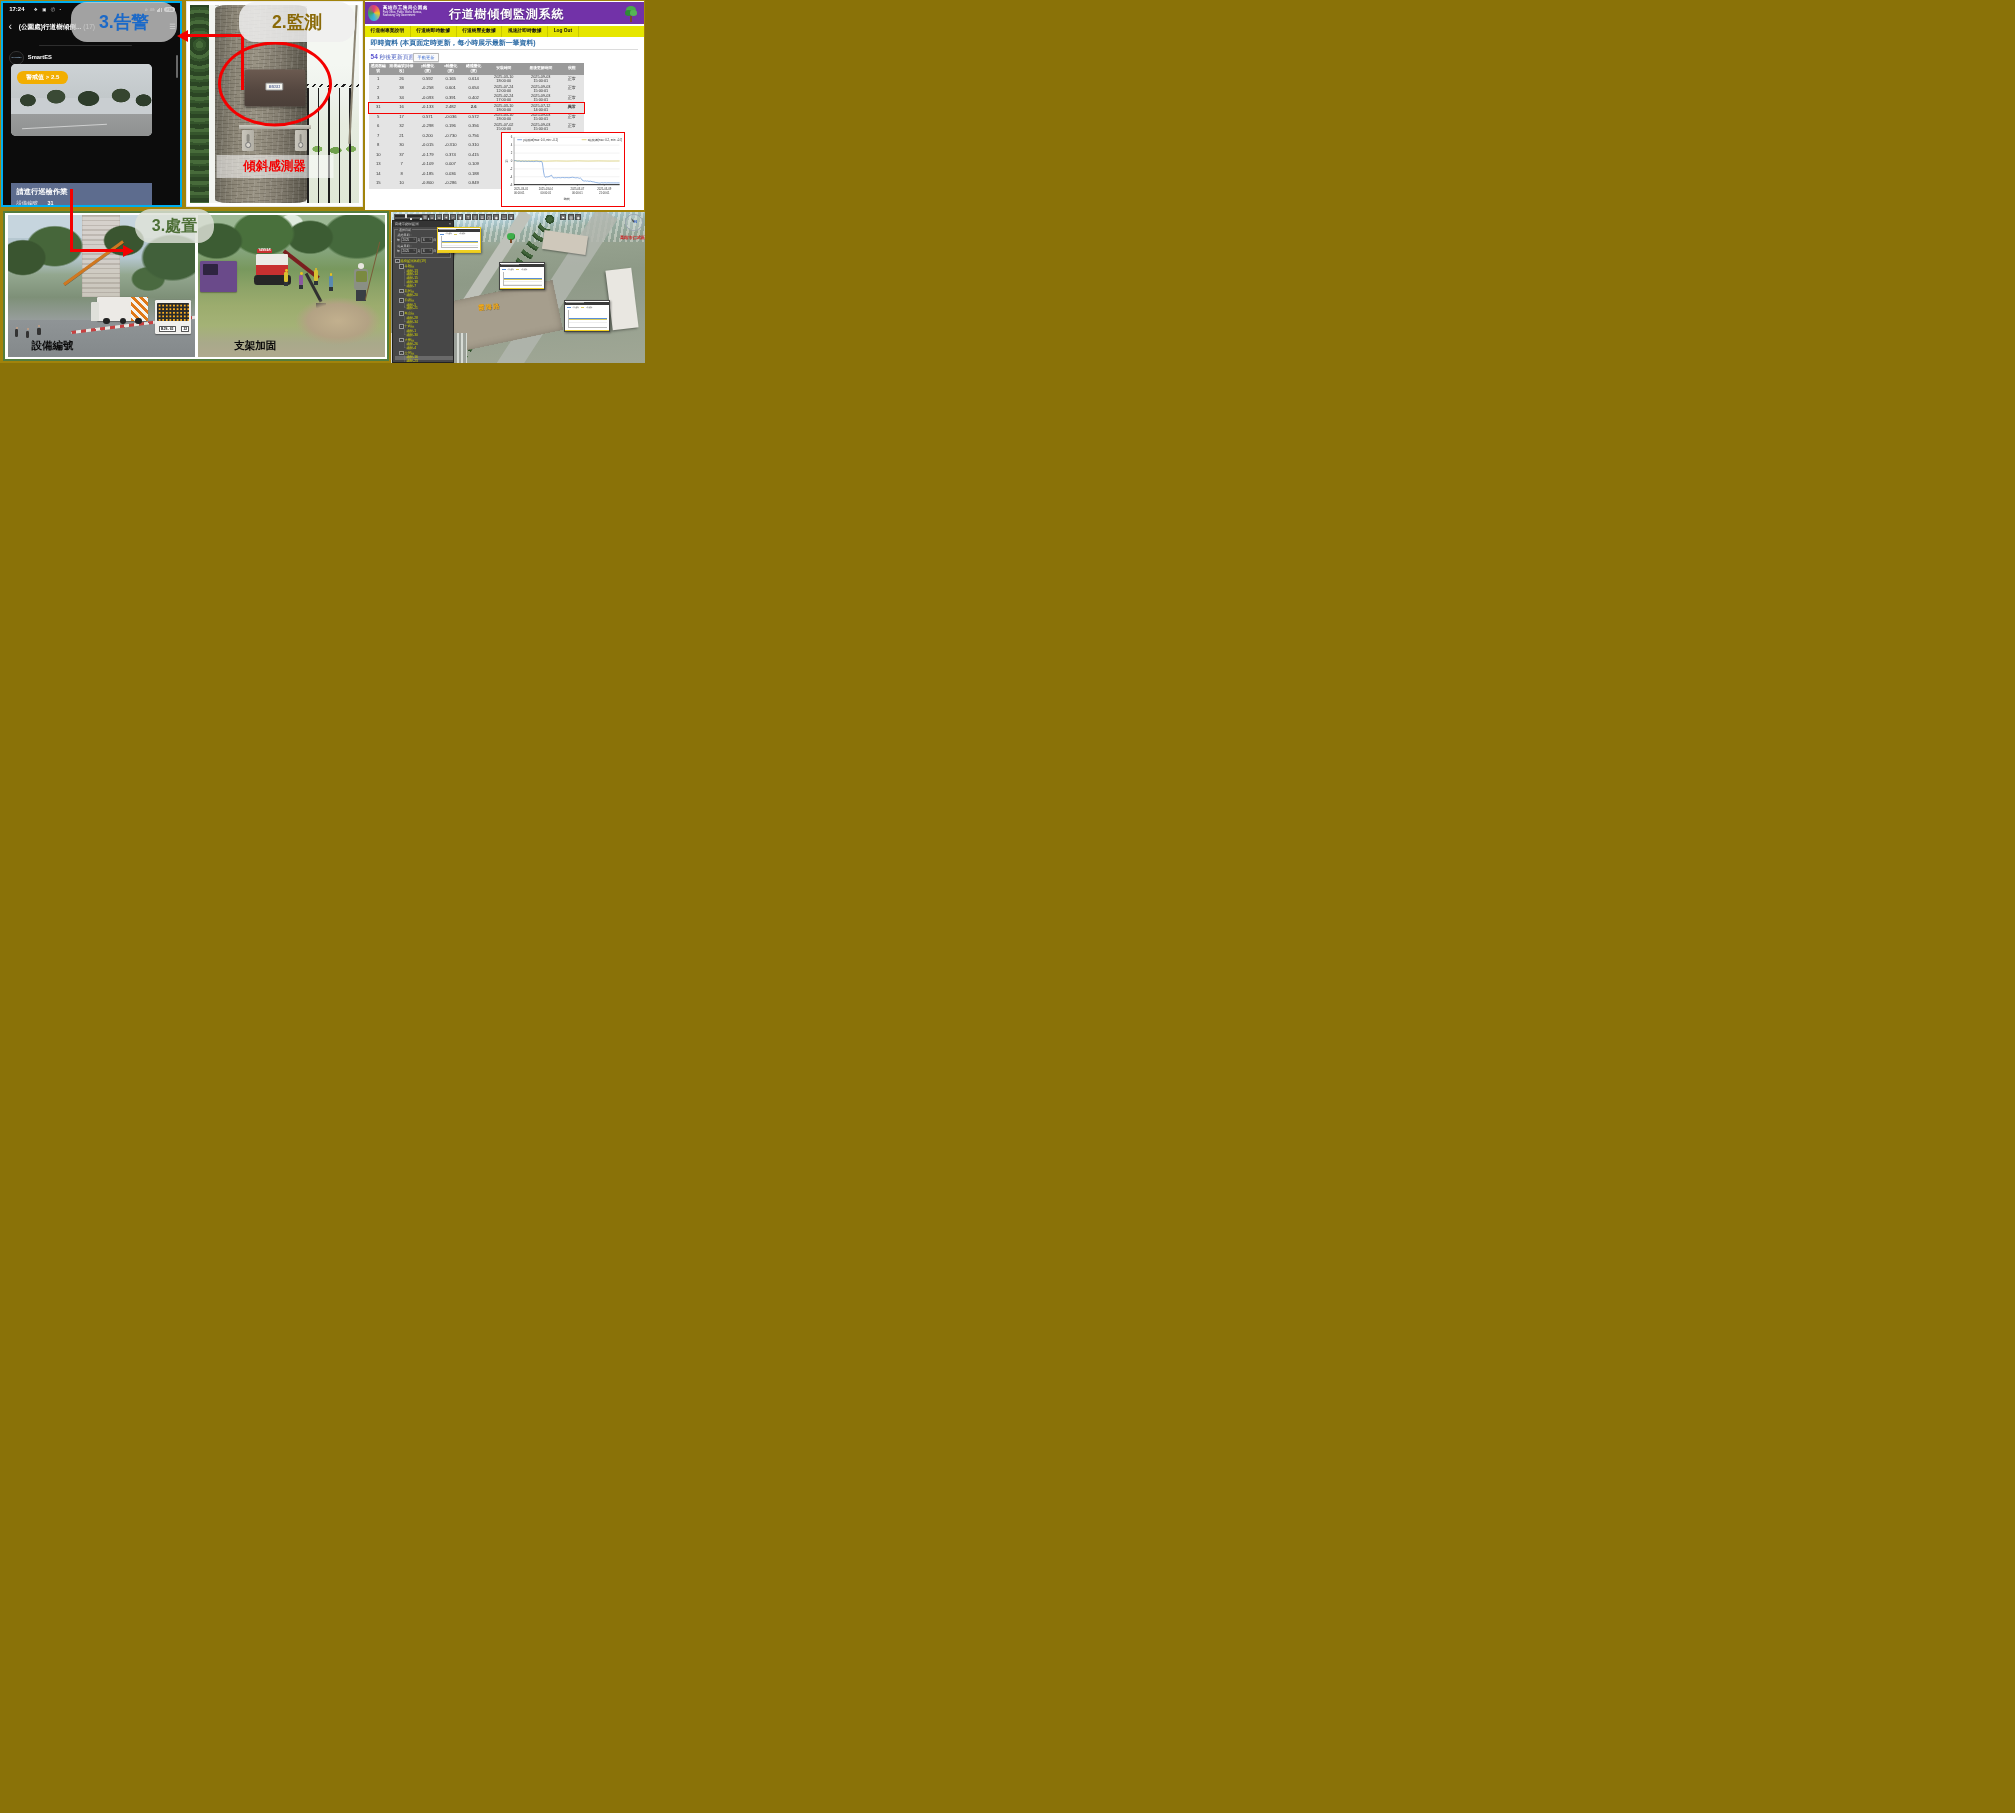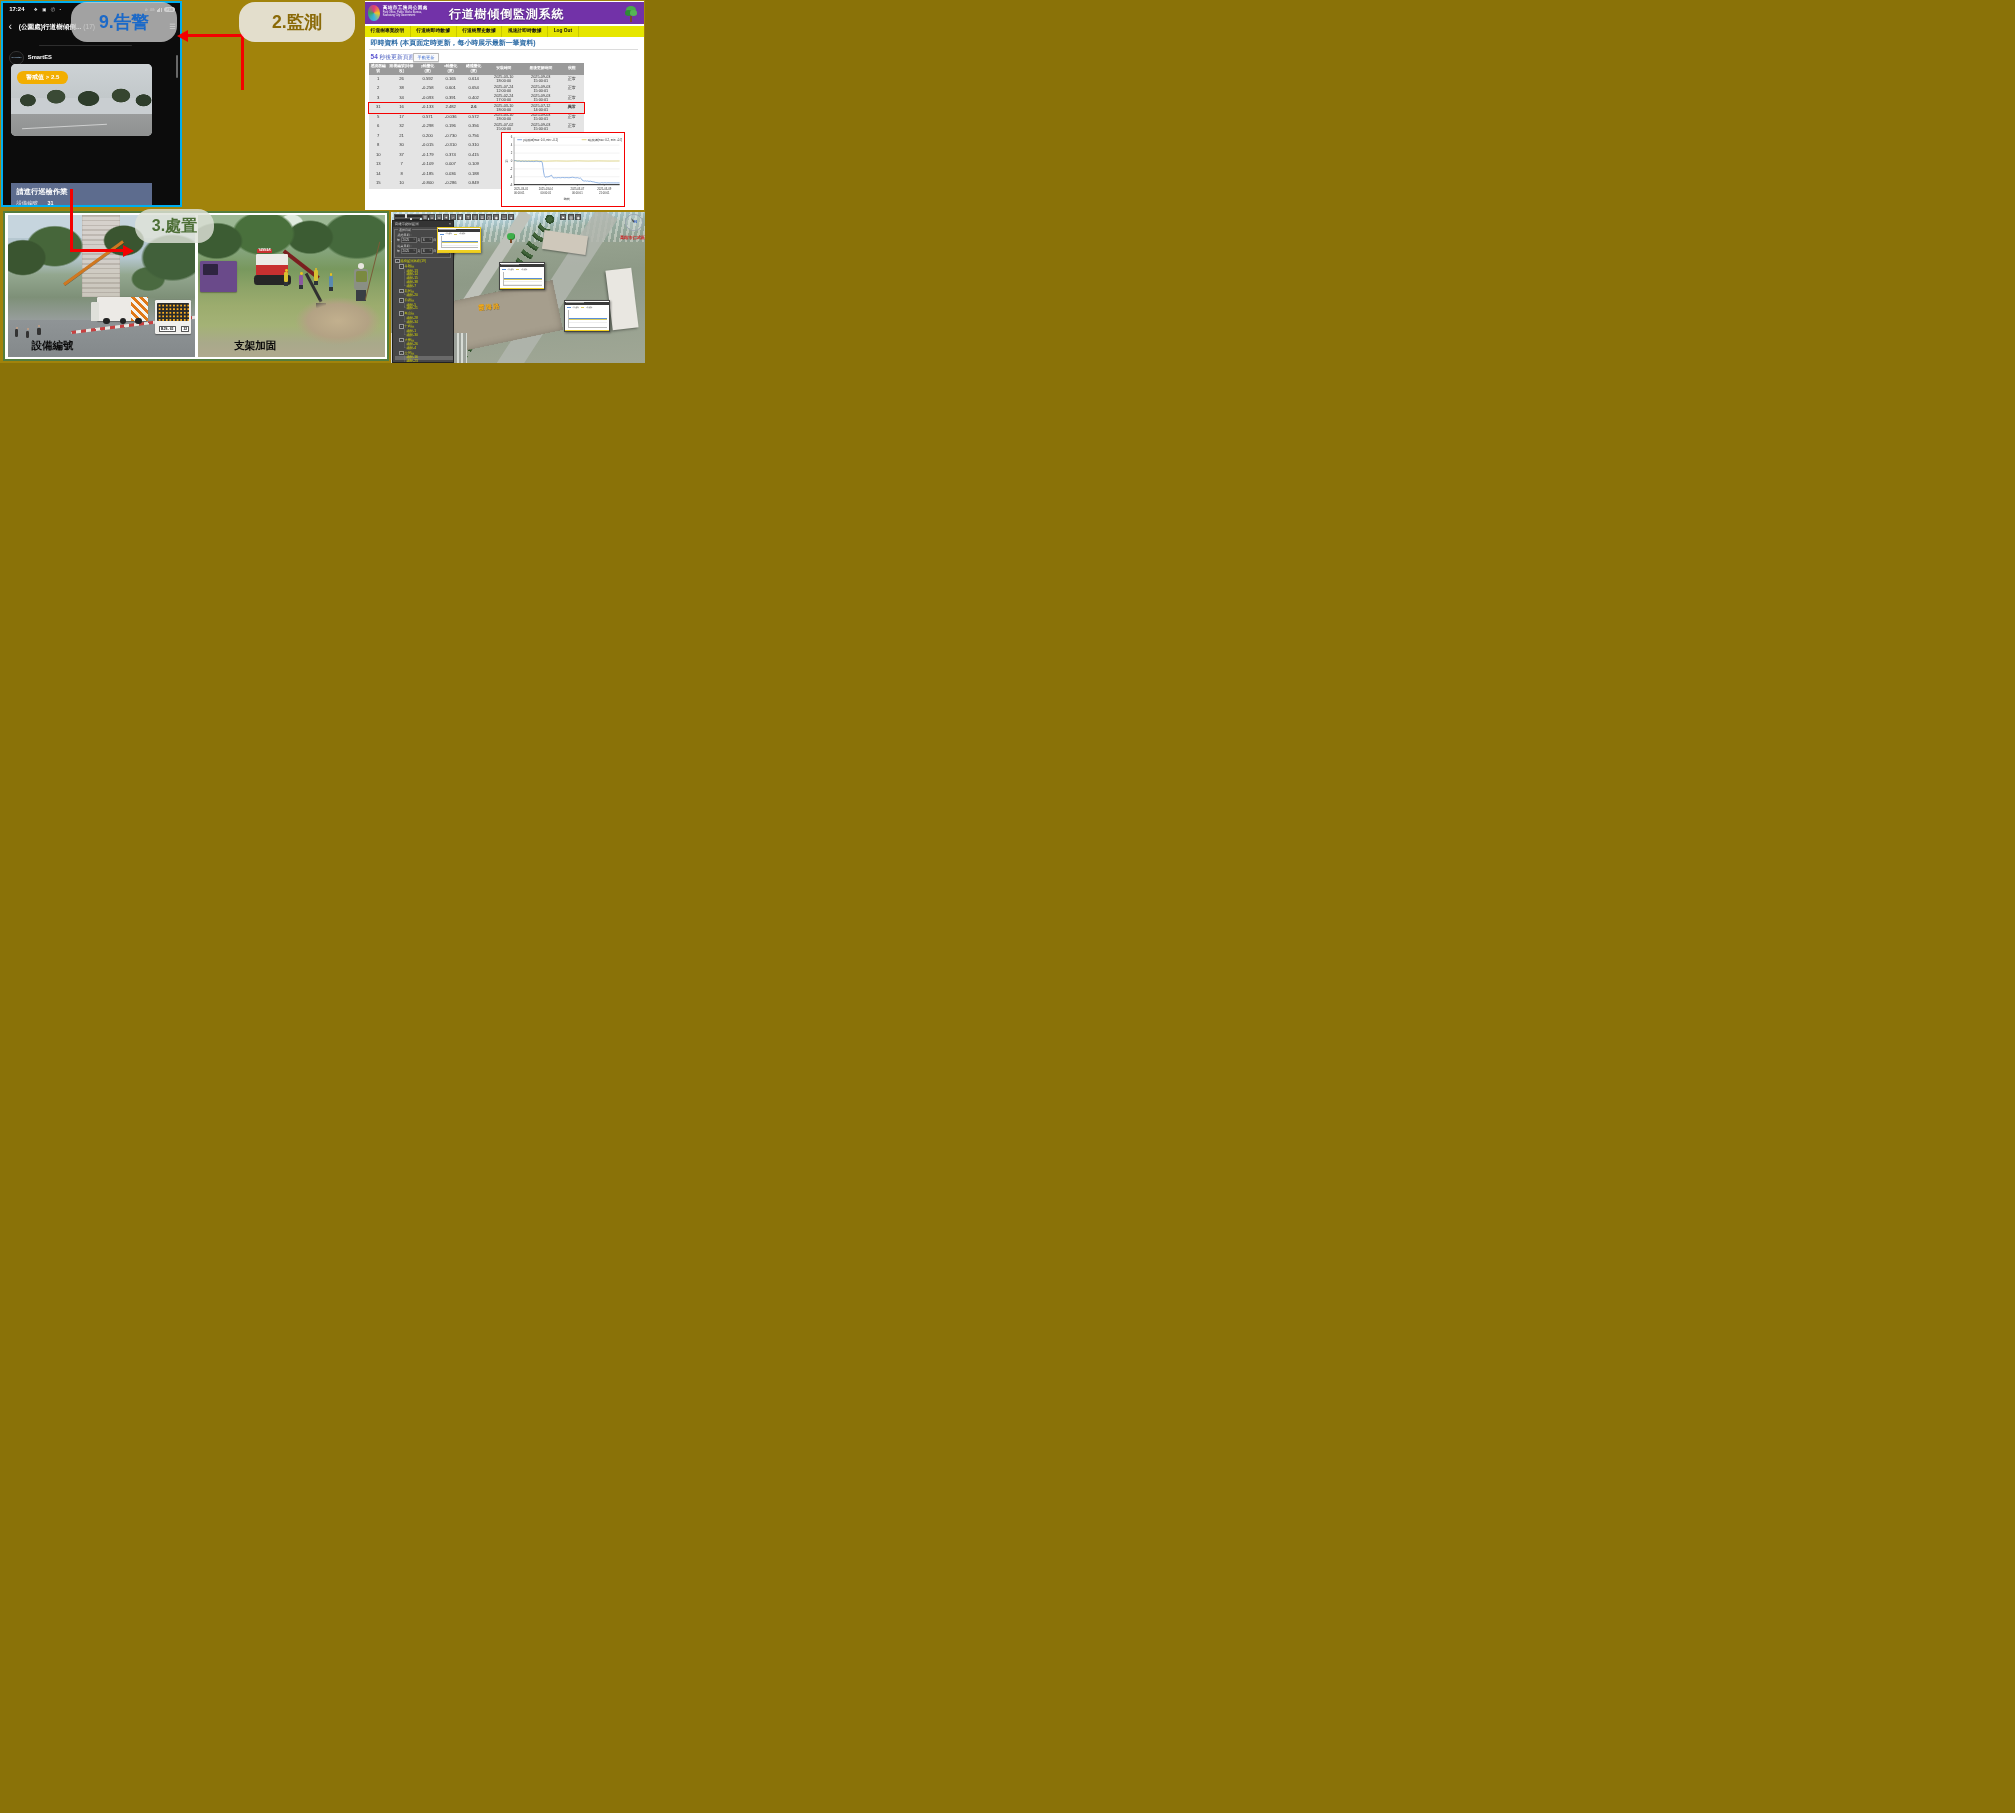--- a/index.html
+++ b/index.html
@@ -301,37 +301,65 @@
             <div class="bfield">
               <span class="fl">安裝位置</span>
               <span class="fv link">左營區民族一路</span>
             </div>
           </div>
       </div>
     </div>
   </div>
 
   <div class="abs blob" id="blob2">
-      <div class="t">9.告警</div>
+      <div class="t">3.告警</div>
     </div>
   <div class="abs blob" id="blob1">
       <div class="t">2.監測</div>
     </div>
   <div class="abs blob" id="blob3">
       <div class="t">3.處置</div>
     </div>
 
   <div class="abs redline" style="left:188px;top:34px;width:56px;height:3.2px;"></div>
   <div class="abs redline" style="left:241px;top:34px;width:3.2px;height:56px;"></div>
   <div class="abs arrowhead" style="left:177px;top:30px;border-top:6px solid transparent;border-bottom:6px solid transparent;border-right:11.3px solid #f40000;"></div>
 
   <div class="abs redline" style="left:70px;top:189px;width:3.2px;height:63px;z-index:47;"></div>
   <div class="abs redline" style="left:70px;top:249px;width:53px;height:3.2px;z-index:47;"></div>
   <div class="abs arrowhead" style="left:123px;top:245px;border-top:6px solid transparent;border-bottom:6px solid transparent;border-left:11.3px solid #f40000;z-index:47;"></div>
 
+  <div class="abs" id="treepanel">
+    <div class="photo">
+      <div class="greenl"></div>
+      <div class="trunk"></div>
+      <div class="street">
+        <div class="hedge"></div>
+        <div class="fencetop"></div>
+        <div class="fence"></div>
+        <div class="sapling"></div>
+      </div>
+      <div class="bracketbar"></div>
+      <div class="bplate" style="left:31%;">
+          <i></i>
+          <b></b>
+        </div>
+      <div class="bplate" style="right:31%;">
+          <i></i>
+          <b></b>
+        </div>
+      <div class="sensorbox">
+        <div class="sensortag">B6031</div>
+      </div>
+      <div class="redellipse"></div>
+      <div class="sensorlabelstrip">
+        <div class="t">傾斜感測器</div>
+      </div>
+    </div>
+  </div>
 
   <div class="abs" id="dash">
     <div class="dhdr">
       <div class="dlogo"></div>
       <div class="dorg">
         <div class="l1">高雄市工務局公園處</div>
         <div class="l2"><span>Park Office, Public Works Bureau,</span><br>
         <span>Koahsiung City Government</span></div>
       </div>
       <div class="dtitle">行道樹傾倒監測系統</div>

